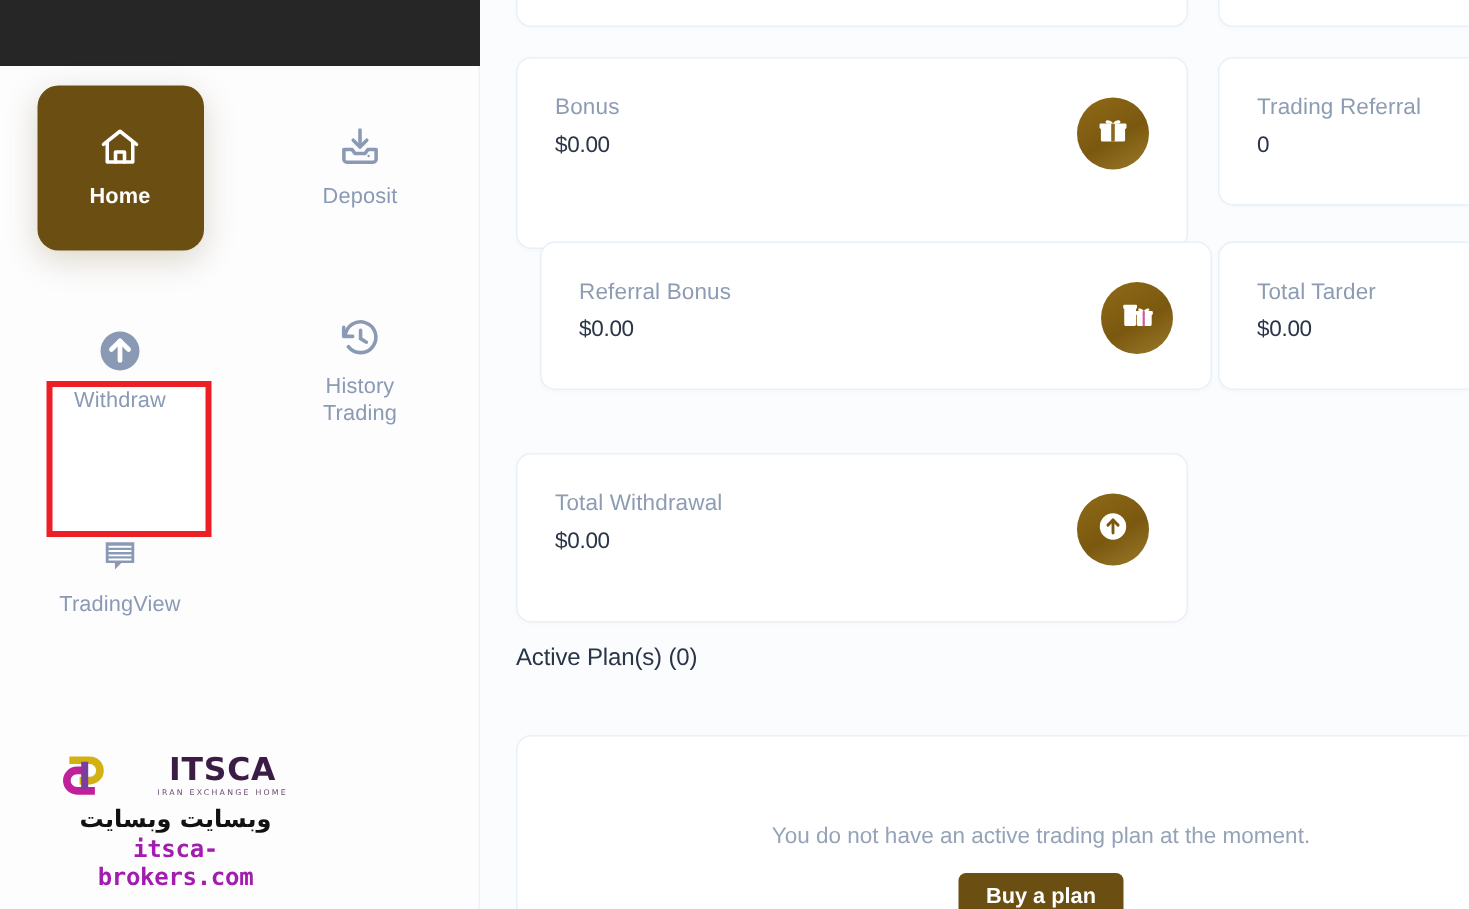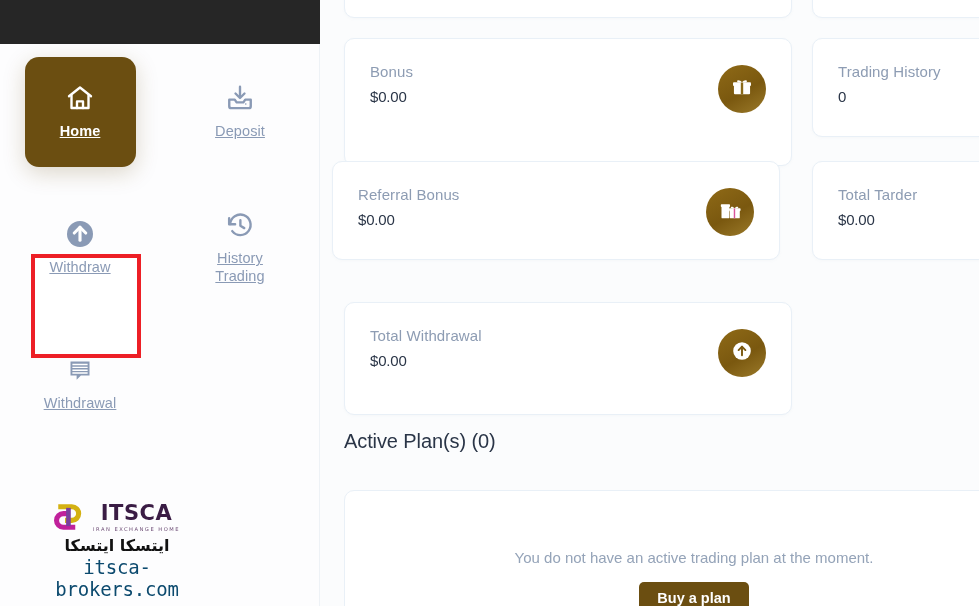--- a/index.html
+++ b/index.html
@@ -39,51 +39,51 @@
     width: 111px; height: 110px; border-radius: 14px;
     display: flex; flex-direction: column;
     align-items: center; justify-content: center; gap: 10px;
   }
   .nav-tile.active {
     background: #6b4e11;
     box-shadow: 0 6px 22px rgba(107,78,17,0.22);
   }
   .nav-label {
     font-size: 14.5px; color: #8a9ab5; line-height: 1.22;
-    text-align: center; letter-spacing: .1px; font-weight: 400; text-decoration: underline;
+    text-align: center; letter-spacing: .1px; font-weight: 400;
   }
   .nav-tile.active .nav-label { color: #ffffff; font-weight: 700; }
   .nav-icon { display: block; }
   .nav-icon svg { display: block; }
 
   
   .hl-box {
     position: absolute; left: 31px; top: 210px;
     width: 110px; height: 104px;
     border: 4px solid #ed1f26; background: #ffffff;
     z-index: 3; pointer-events: none;
   }
   .nav-item.withdraw { z-index: 4; }
 
   
   .watermark {
     position: absolute; left: 42px; top: 500px;
     width: 150px; text-align: center; z-index: 6;
   }
-  .wm-top { display: flex; align-items: center; justify-content: center; gap: 5px; }
+  .wm-top { display: flex; align-items: center; justify-content: space-between; gap: 5px; }
   .wm-mark { width: 34px; height: 34px; }
   .wm-word { display: flex; flex-direction: column; align-items: center; }
   .wm-itsca { font-size: 21px; font-weight: 700; color: #3a1c44; letter-spacing: .5px;
               font-family: "DejaVu Sans", sans-serif; line-height: 1; }
   .wm-sub { font-size: 5.2px; color: #6b4a73; letter-spacing: 1.5px; margin-top: 2px;
             font-family: "DejaVu Sans", sans-serif; }
   .wm-fa { font-size: 16px; font-weight: 700; color: #111; direction: rtl;
            margin-top: 3px; line-height: 1.1;
            font-family: "DejaVu Sans", sans-serif; }
-  .wm-url { font-size: 19px; font-weight: 400; color: #0c4a6e; letter-spacing: -.2px;
+  .wm-url { font-size: 16px; font-weight: 700; color: #a21caf; letter-spacing: -.2px;
             font-family: "DejaVu Sans Mono", monospace; margin-top: 1px; }
 
   
   .main {
     position: absolute; left: 320px; top: 0; width: 659px; height: 606px;
     background: #fbfcfd; overflow: hidden;
   }
   .card {
     position: absolute;
     background: #ffffff;
@@ -100,21 +100,21 @@
     font-size: 15px; color: #2a3547; font-weight: 400; letter-spacing: -.2px;
   }
   .badge {
     position: absolute; width: 48px; height: 48px; border-radius: 50%;
     background: linear-gradient(150deg, #8f6a17 0%, #7a580f 55%, #9b7a2a 100%);
     display: flex; align-items: center; justify-content: center;
   }
 
   .section-title {
     position: absolute; left: 24px; top: 430px;
-    font-size: 20px; color: #2a3547; font-weight: 400; letter-spacing: -.1px;
+    font-size: 16px; color: #2a3547; font-weight: 400; letter-spacing: -.1px;
   }
 
   .plan-panel {
     position: absolute; left: 24px; top: 490px; width: 700px; height: 130px;
     background: #ffffff; border: 1px solid #e9f0f7; border-radius: 10px;
   }
   .plan-empty-text {
     position: absolute; left: 0; top: 58px; width: 100%;
     text-align: center; font-size: 15px; color: #94a3b8;
     white-space: nowrap;
@@ -197,21 +197,21 @@
 
 
       <div class="nav-item">
         <div class="nav-tile">
           <span class="nav-icon">
             <svg width="30" height="30" viewBox="0 0 24 24">
               <path d="M4.4 5.2h15.2v11.1h-6.9l-3.4 3.4v-3.4H4.4z" fill="#8a9ab5"></path>
               <path d="M5.9 7.6h12.2M5.9 9.9h12.2M5.9 12.2h12.2M5.9 14.4h12.2" stroke="#ffffff" stroke-width="1.05"></path>
             </svg>
           </span>
-          <span class="nav-label">Withdrawal</span>
+          <span class="nav-label">TradingView</span>
         </div>
       </div>
 
       <div class="nav-item"></div>
     </div>
 
     <div class="hl-box"></div>
   </div>
 
   <div class="watermark">
@@ -219,21 +219,21 @@
       <svg class="wm-mark" viewBox="0 0 40 40">
         <path d="M8 8h13a8 8 0 0 1 0 16h-5" fill="none" stroke="#d4b112" stroke-width="6" stroke-linecap="square"></path>
         <path d="M22 32H11a8 8 0 0 1 0-16h4" fill="none" stroke="#c0219b" stroke-width="6" stroke-linecap="square"></path>
         <path d="M17 12v16" stroke="#7a3f9e" stroke-width="5.5" stroke-linecap="square"></path>
       </svg>
       <span class="wm-word">
         <span class="wm-itsca">ITSCA</span>
         <span class="wm-sub">IRAN EXCHANGE HOME</span>
       </span>
     </div>
-    <div class="wm-fa">ایتسکا ایتسکا</div>
+    <div class="wm-fa">وبسایت وبسایت</div>
     <div class="wm-url">itsca-brokers.com</div>
   </div>
 
   <div class="main">
 
     <div class="card" style="left:24px; top:-60px; width:448px; height:78px;"></div>
     <div class="card" style="left:492px; top:-60px; width:250px; height:78px;"></div>
 
     <div class="card" style="left:24px; top:38px; width:448px; height:128px;">
       <div class="card-label">Bonus</div>
@@ -244,21 +244,21 @@
             <rect x="3.2" y="10.4" width="17.6" height="9.6" rx="1.1"></rect>
             <rect x="2.2" y="6.9" width="19.6" height="4" rx="1"></rect>
             <rect x="10.7" y="6.9" width="2.6" height="13.1" fill="#8a6a1a"></rect>
             <path d="M12 6.9c-1.6-2.6-5.4-3.2-5.4-1.1 0 1.4 2.6 1.6 5.4 1.1z"></path>
             <path d="M12 6.9c1.6-2.6 5.4-3.2 5.4-1.1 0 1.4-2.6 1.6-5.4 1.1z"></path>
           </svg>
         </span>
       </div>
     </div>
 
-    <div class="card" style="left:12px; top:161px; width:448px; height:99px;">
+    <div class="card" style="left:40px; top:161px; width:448px; height:99px;">
       <div class="card-label">Referral Bonus</div>
       <div class="card-value">$0.00</div>
       <div class="badge" style="right:25px; top:26px;">
         <span>
           <svg width="23" height="23" viewBox="0 0 24 24">
             <rect x="2.6" y="7.2" width="8.2" height="13" rx="1" fill="#ffffff"></rect>
             <rect x="1.9" y="5.4" width="9.6" height="2.9" rx="0.8" fill="#ffffff"></rect>
             <rect x="11.3" y="11.8" width="10.4" height="8.4" rx="1" fill="#ffffff"></rect>
             <rect x="10.5" y="9.7" width="12" height="2.8" rx="0.8" fill="#ffffff"></rect>
             <rect x="15.4" y="9.7" width="1.5" height="10.5" fill="#d9549b"></rect>
@@ -277,21 +277,21 @@
           <svg width="22" height="22" viewBox="0 0 24 24">
             <circle cx="12" cy="12" r="9.6" fill="#ffffff"></circle>
             <path d="M12 7.3v9.4" stroke="#7a580f" stroke-width="2.1" stroke-linecap="round"></path>
             <path d="M8.3 11 12 7.3l3.7 3.7" stroke="#7a580f" stroke-width="2.1" stroke-linecap="round" stroke-linejoin="round" fill="none"></path>
           </svg>
         </span>
       </div>
     </div>
 
     <div class="card" style="left:492px; top:38px; width:250px; height:99px;">
-      <div class="card-label">Trading History</div>
+      <div class="card-label">Trading Referral</div>
       <div class="card-value">0</div>
     </div>
 
     <div class="card" style="left:492px; top:161px; width:250px; height:99px;">
       <div class="card-label">Total Tarder</div>
       <div class="card-value">$0.00</div>
     </div>
 
     <div class="section-title">Active Plan(s) (0)</div>
 

